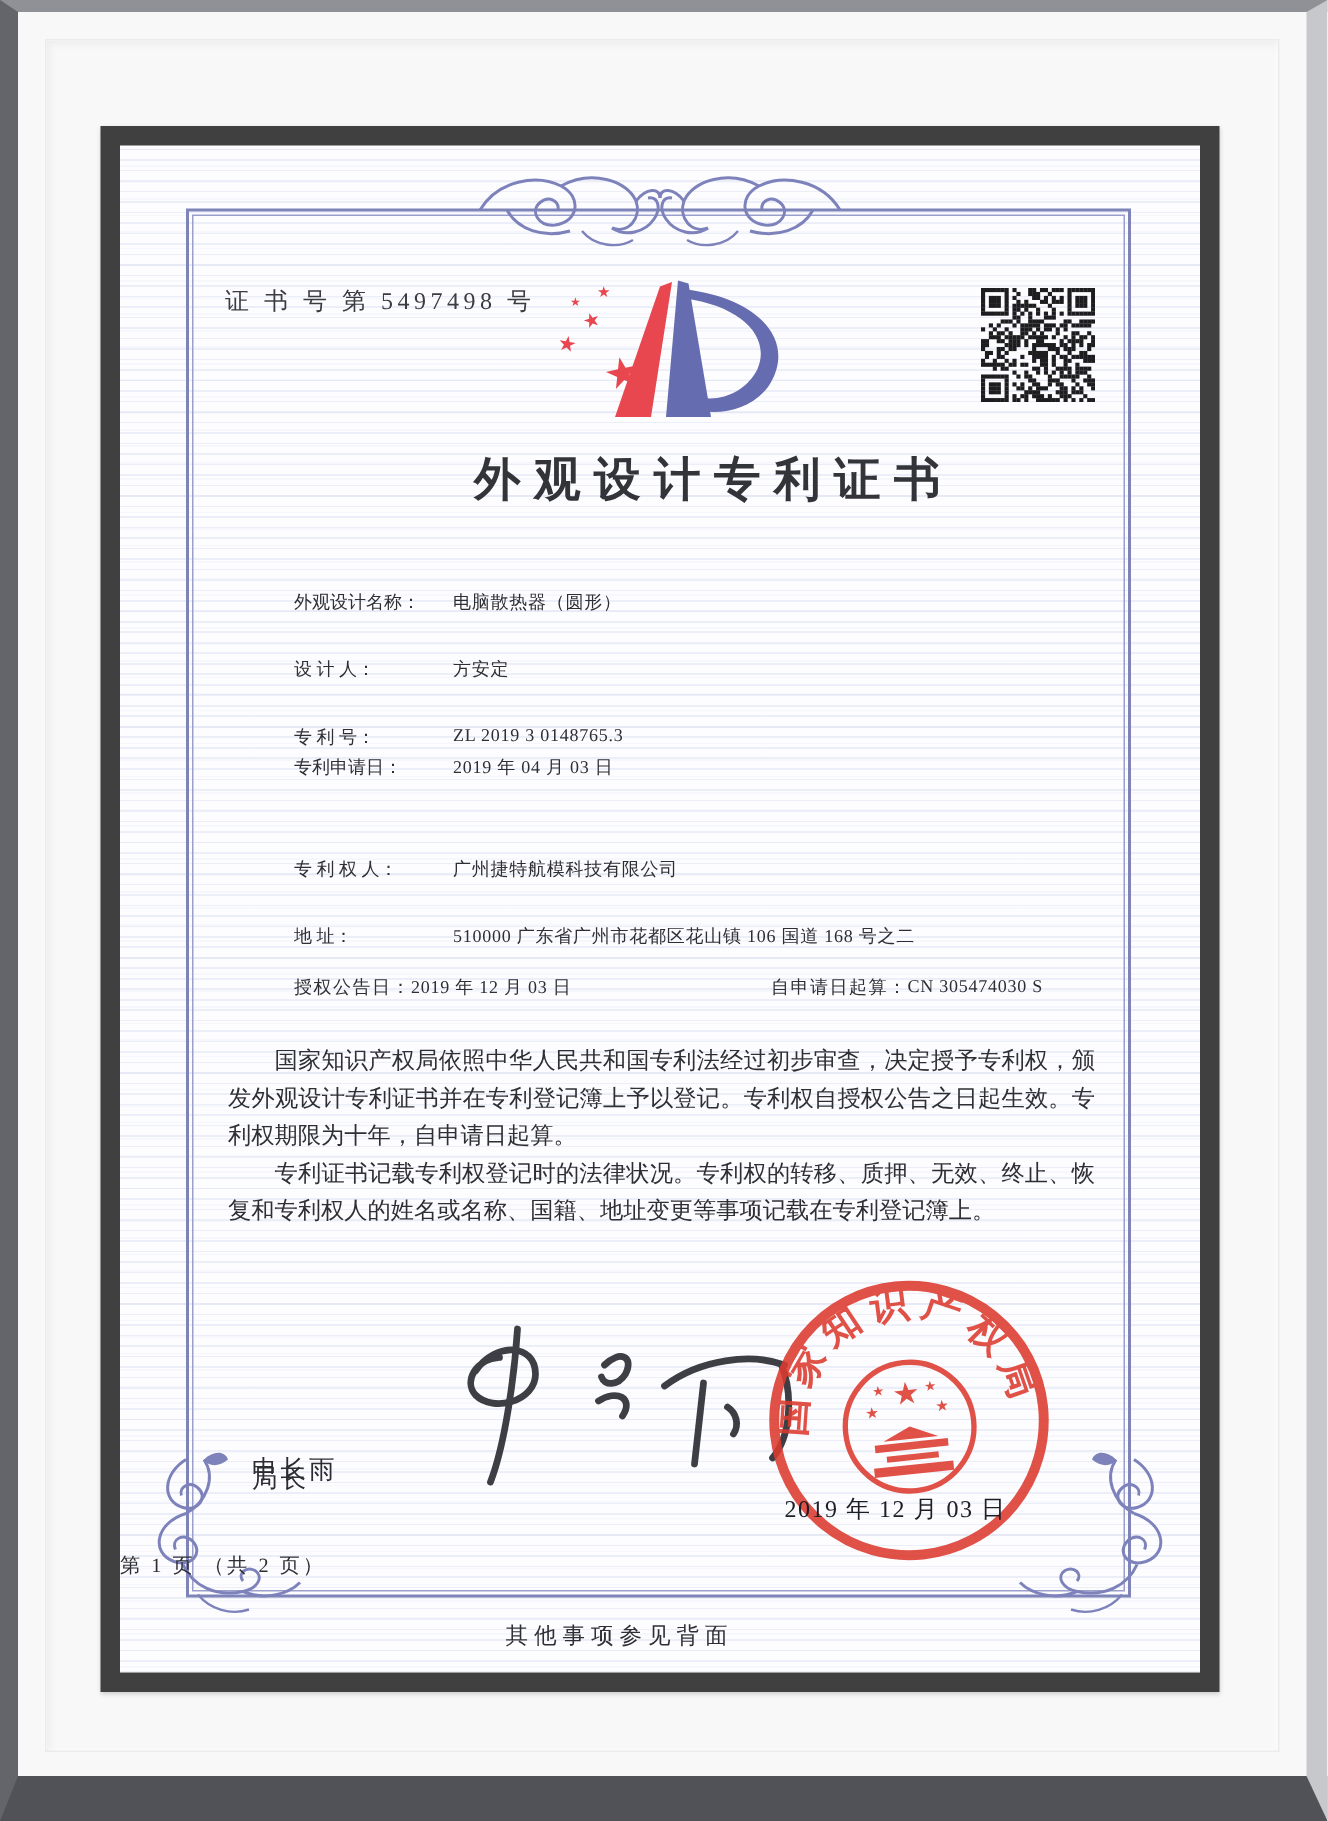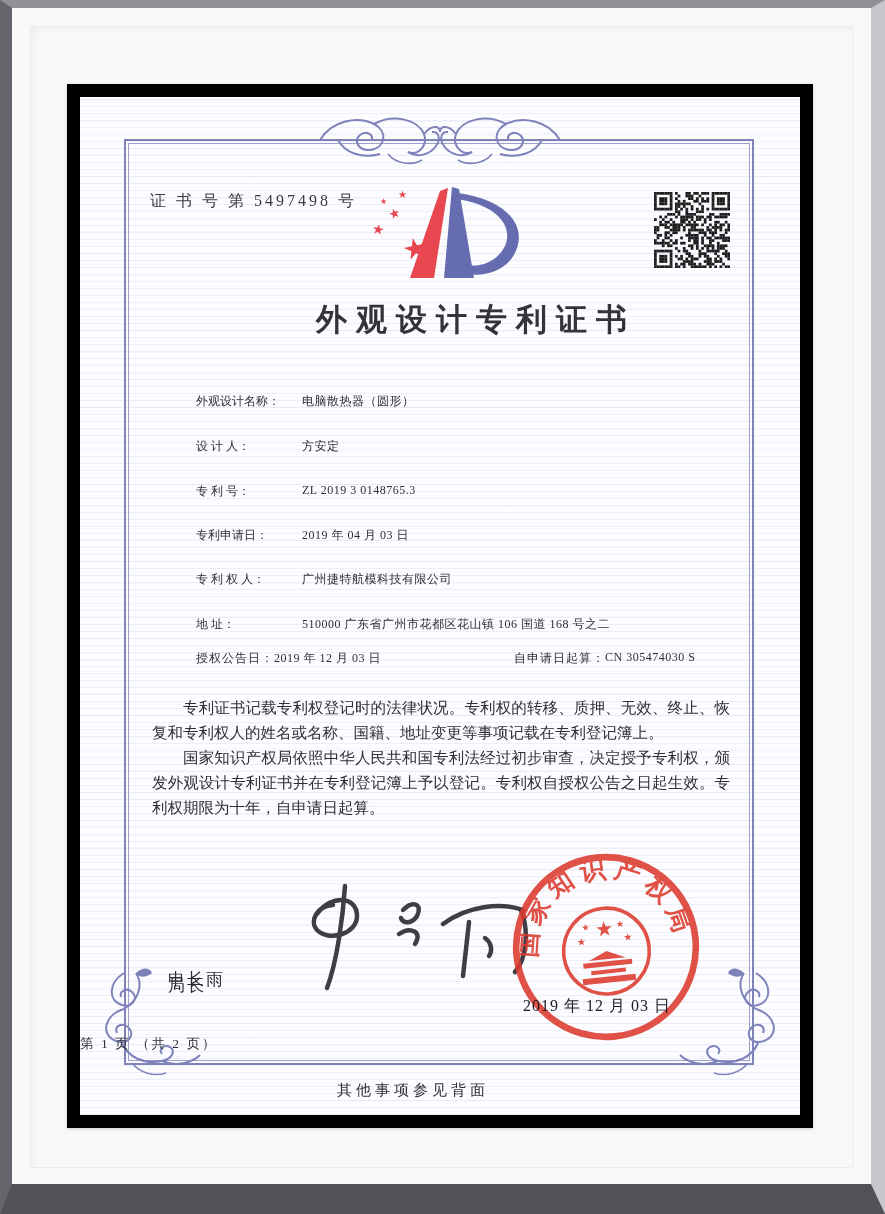--- a/index.html
+++ b/index.html
@@ -12,21 +12,21 @@
          border-left:12px solid #64656a;
          border-right:14px solid #c7c8cb;
          border-bottom:30px solid #515257;
          background:#f8f8f9;}
   .frame-bevel{position:absolute;left:30px;top:26px;right:32px;bottom:46px;
          border:1px solid rgba(0,0,0,0.05);
          box-shadow:inset 2px 2px 6px rgba(0,0,0,0.05), inset -1px -1px 3px rgba(255,255,255,0.9);}
 
   
   .paper-wrap{position:absolute;left:67px;top:84px;width:746px;height:1044px;
-         background:#000000;box-shadow:0 1px 3px rgba(0,0,0,0.18);}
+         background:#404040;box-shadow:0 1px 3px rgba(0,0,0,0.18);}
   .paper{position:absolute;inset:13px;background:#fdfdff;overflow:hidden;
          background-image:
            repeating-linear-gradient(0deg, rgba(130,145,205,0.14) 0px, rgba(130,145,205,0.14) 1px, transparent 1px, transparent 7px),
            repeating-linear-gradient(0deg, transparent 0px, transparent 3px, rgba(160,170,215,0.07) 3px, rgba(160,170,215,0.07) 4px, transparent 4px, transparent 11px);}
 
   
   .blue-border{position:absolute;left:44px;top:42px;right:46px;bottom:50px;
          border:2px solid #7e83b8;}
   .blue-border::after{content:"";position:absolute;inset:2px;border:1px solid #9a9fcb;}
   .flourish{position:absolute;pointer-events:none;}
@@ -559,39 +559,39 @@
 
     <div class="frow" style="top:296px">
       <span class="flabel">外观设计名称：</span><span class="fvalue">电脑散热器（圆形）</span>
     </div>
     <div class="frow" style="top:341px">
       <span class="flabel">设 计 人：</span><span class="fvalue">方安定</span>
     </div>
     <div class="frow" style="top:386px">
       <span class="flabel">专 利 号：</span><span class="fvalue">ZL 2019 3 0148765.3</span>
     </div>
-    <div class="frow" style="top:430px">
+    <div class="frow" style="top:406px">
       <span class="flabel">专利申请日：</span><span class="fvalue">2019 年 04 月 03 日</span>
     </div>
     <div class="frow" style="top:474px">
       <span class="flabel">专 利 权 人：</span><span class="fvalue">广州捷特航模科技有限公司</span>
     </div>
     <div class="frow" style="top:519px">
       <span class="flabel">地 址：</span><span class="fvalue">510000 广东省广州市花都区花山镇 106 国道 168 号之二</span>
     </div>
     <div class="frow" style="top:553px">
       <span class="glabel">授权公告日：</span><span class="fvalue">2019 年 12 月 03 日</span>
       <span class="grant2">
         <span class="glabel">自申请日起算：</span><span class="fvalue">CN 305474030 S</span>
       </span>
     </div>
 
     <div class="body-text">
+      <p>国家知识产权局依照中华人民共和国专利法经过初步审查，决定授予专利权，颁发外观设计专利证书并在专利登记簿上予以登记。专利权自授权公告之日起生效。专利权期限为十年，自申请日起算。</p>
       <p>专利证书记载专利权登记时的法律状况。专利权的转移、质押、无效、终止、恢复和专利权人的姓名或名称、国籍、地址变更等事项记载在专利登记簿上。</p>
-      <p>国家知识产权局依照中华人民共和国专利法经过初步审查，决定授予专利权，颁发外观设计专利证书并在专利登记簿上予以登记。专利权自授权公告之日起生效。专利权期限为十年，自申请日起算。</p>
     </div>
 
     <div class="sig-role">局长</div>
     <div class="sig-name">申长雨</div>
     <svg class="sig-hand" viewBox="0 0 270 130">
       <g fill="none" stroke="#2e2e36" stroke-width="4.5" stroke-linecap="round" stroke-linejoin="round" opacity="0.92">
         <path d="M52,42 C66,22 92,24 92,44 C92,62 64,70 52,58 C44,49 52,34 68,33"></path>
         <path d="M80,14 C78,44 72,90 62,116"></path>
         <path d="M138,38 C148,28 158,32 152,44 C147,52 138,52 136,46"></path>
         <path d="M134,62 C146,54 158,60 150,72"></path>

